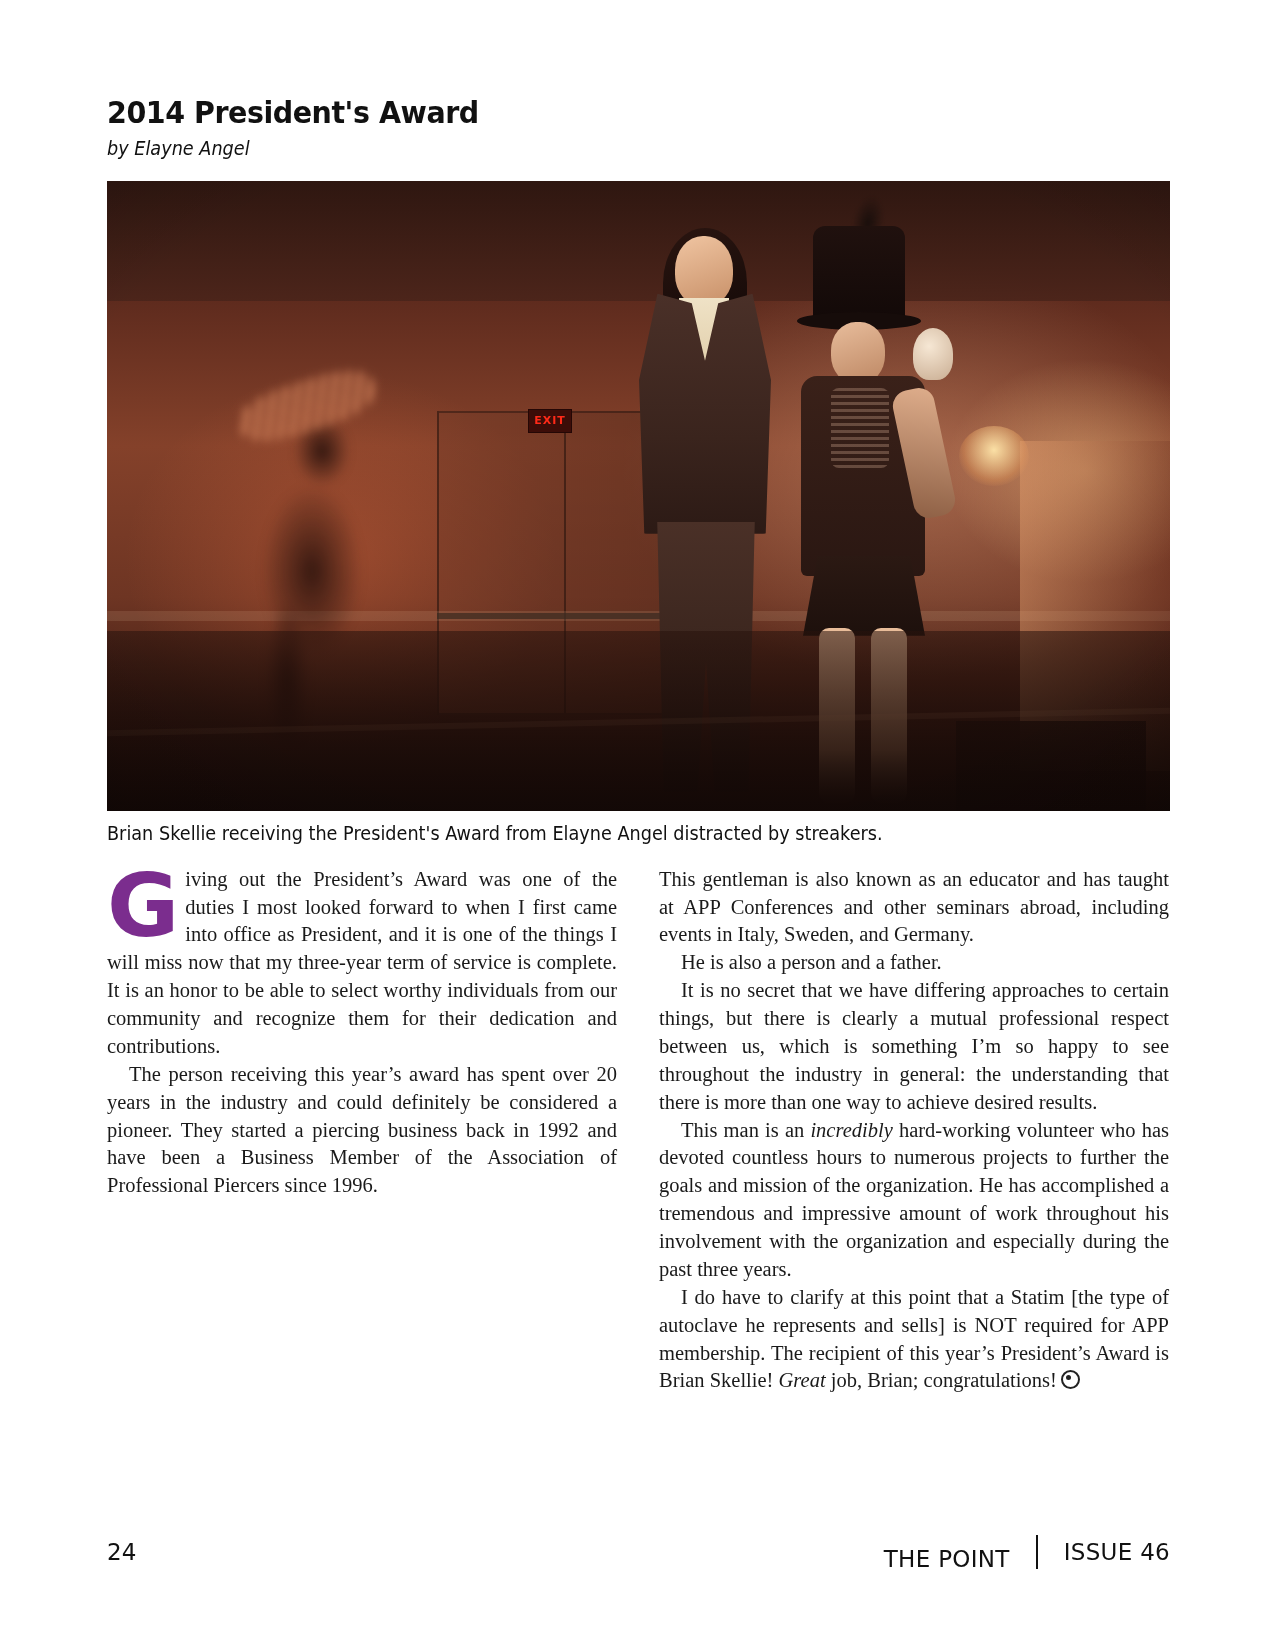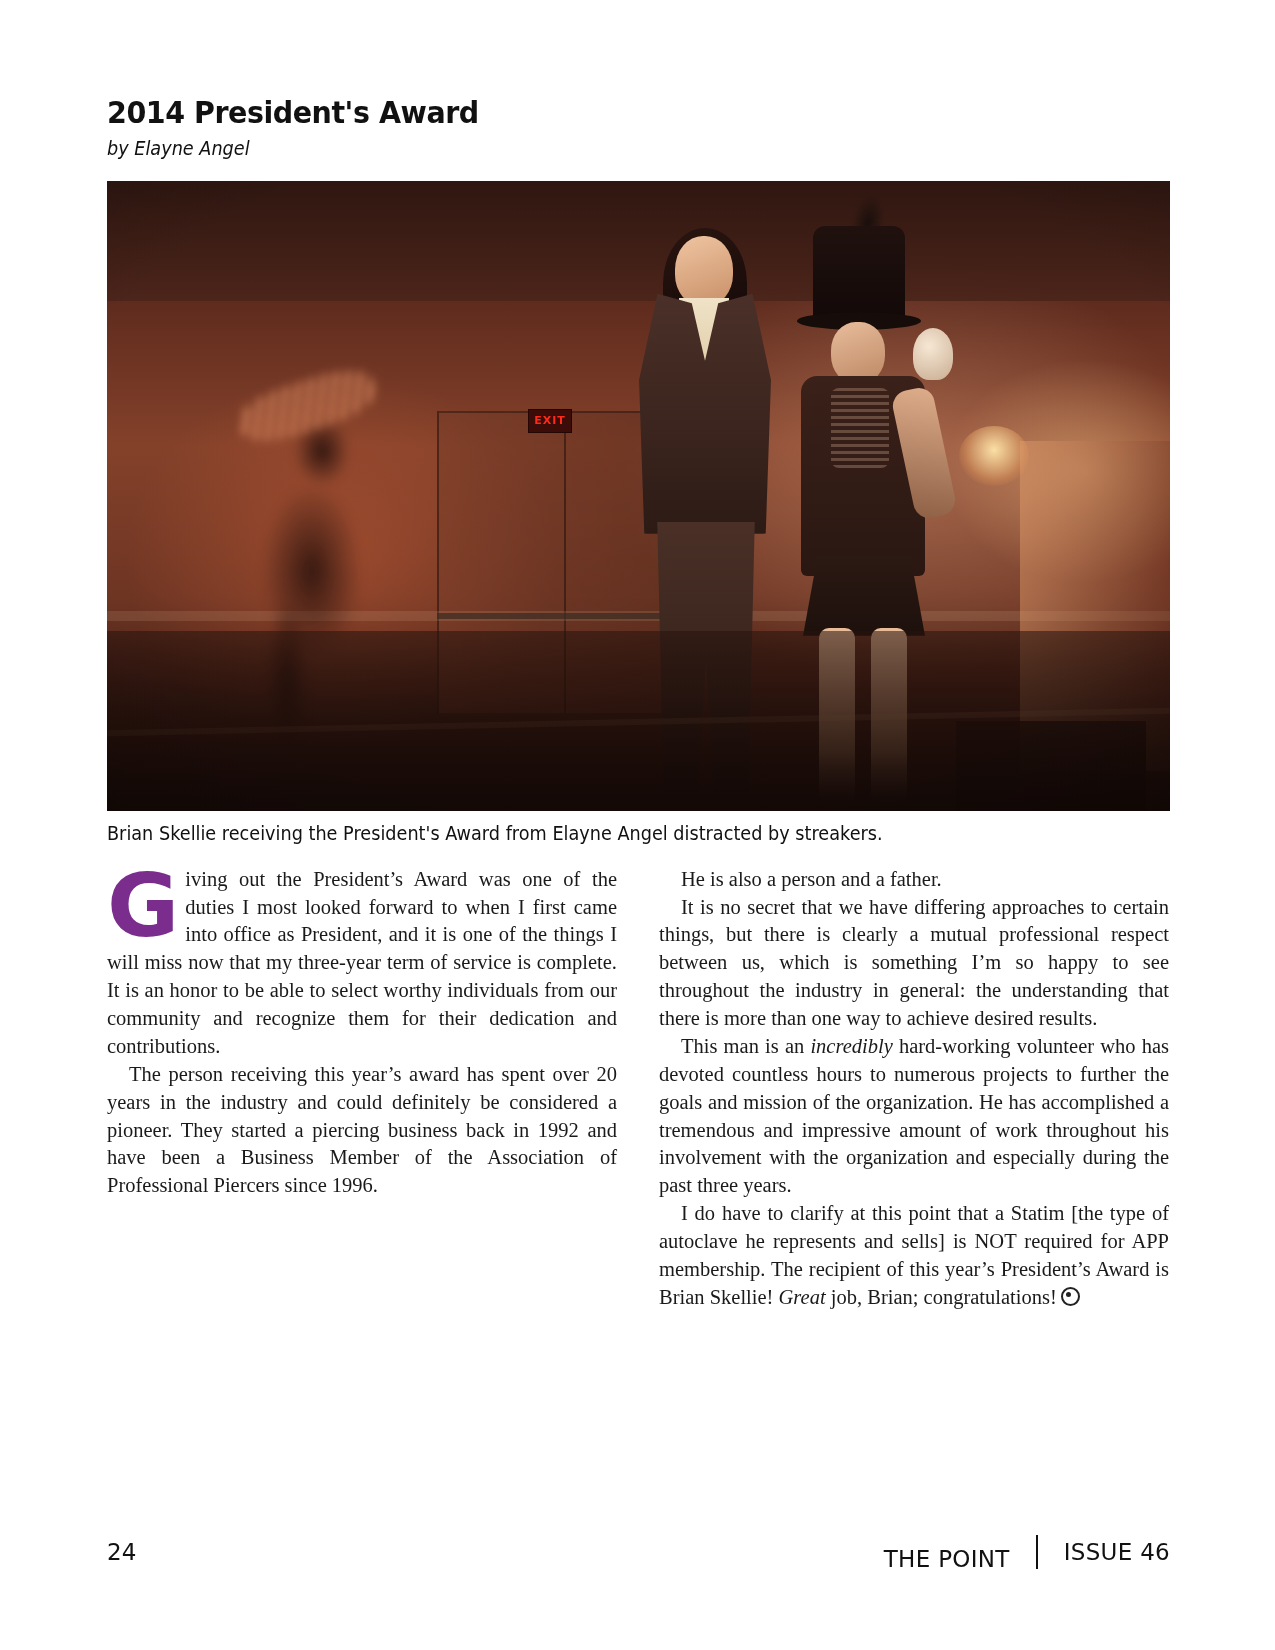--- a/index.html
+++ b/index.html
@@ -376,20 +376,21 @@
     </div>
 
     <div class="caption">Brian Skellie receiving the President's Award from Elayne Angel distracted by streakers.</div>
 
     <div class="columns">
       <div class="col">
         <p class="first"><span class="dropcap">G</span><span>iving out the President’s Award was one of the duties I most looked forward to when I first came into office as President, and it is one of the things I will miss now that my three-year term of service is complete. It is an honor to be able to select worthy individuals from our community and recognize them for their dedication and contributions.</span></p>
         <p>The person receiving this year’s award has spent over 20 years in the industry and could definitely be considered a pioneer. They started a piercing business back in 1992 and have been a Business Member of the Association of Professional Piercers since 1996.</p>
       </div>
       <div class="col">
+        <p class="first">This gentleman is also known as an educator and has taught at APP Conferences and other seminars abroad, including events in Italy, Sweden, and Germany.</p>
         <p>He is also a person and a father.</p>
         <p>It is no secret that we have differing approaches to certain things, but there is clearly a mutual professional respect between us, which is something I’m so happy to see throughout the industry in general: the understanding that there is more than one way to achieve desired results.</p>
         <p><span>This man is an </span><em>incredibly</em><span> hard-working volunteer who has devoted countless hours to numerous projects to further the goals and mission of the organization. He has accomplished a tremendous and impressive amount of work throughout his involvement with the organization and especially during the past three years.</span></p>
         <p><span>I do have to clarify at this point that a Statim [the type of autoclave he represents and sells] is NOT required for APP membership. The recipient of this year’s President’s Award is Brian Skellie! </span><em>Great</em><span> job, Brian; congratulations!</span><span class="endmark"></span></p>
       </div>
     </div>
   </div>
 
   <div class="footer">
     <div class="page-num">24</div>

